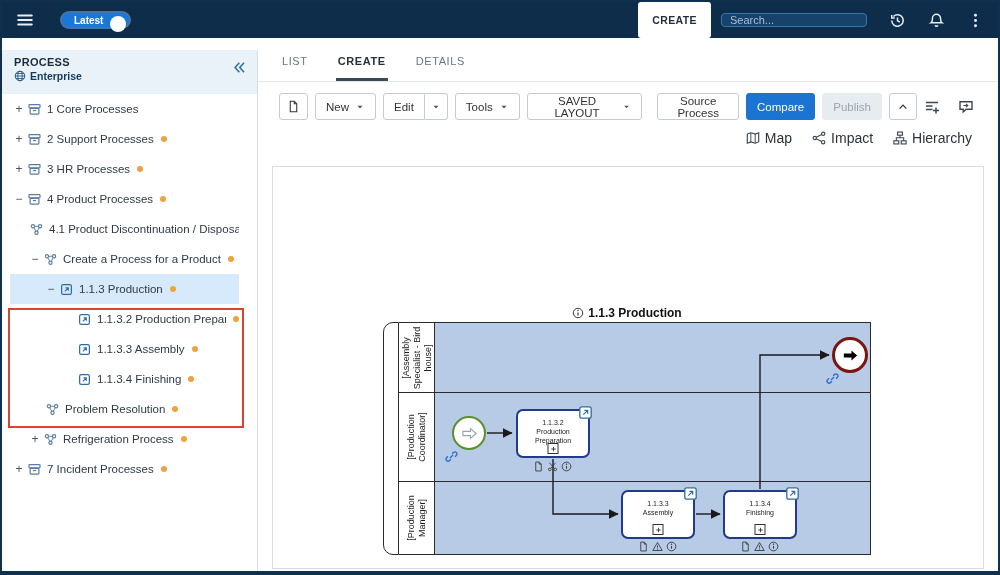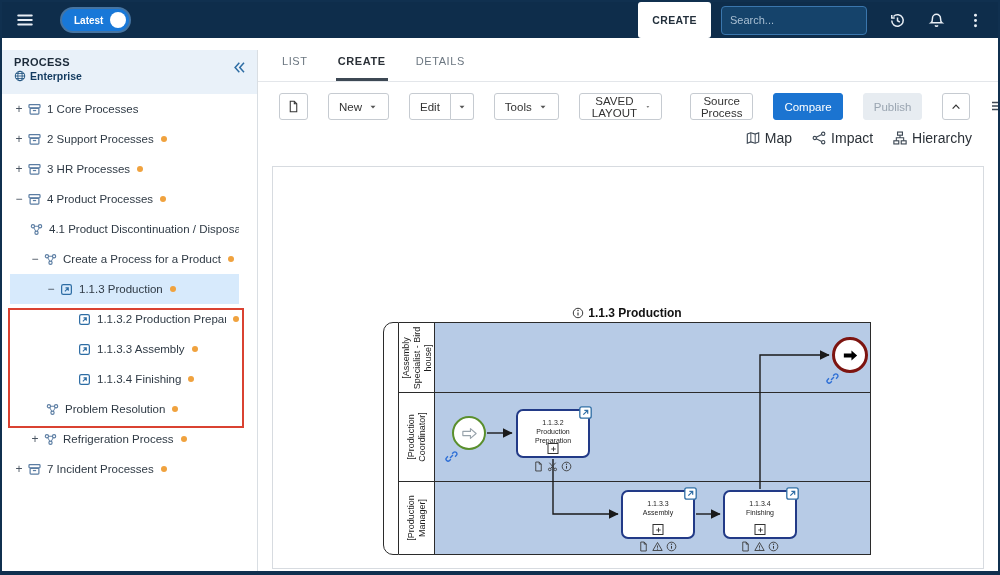--- a/index.html
+++ b/index.html
@@ -3,25 +3,25 @@
 <meta charset="utf-8">
 <style>
   *{margin:0;padding:0;box-sizing:border-box;}
   html,body{font-family:"Liberation Sans","DejaVu Sans",sans-serif;}
   #app{position:relative;width:1000px;height:575px;background:#fff;border:2px solid #10304f;border-bottom-width:4px;overflow:hidden;}
 
   
   .topbar{position:absolute;left:0;top:0;right:0;height:36px;background:#0e2d4b;display:flex;align-items:center;padding:0 14px;color:#e8eef5;}
   .iconbtn{display:flex;align-items:center;justify-content:center;cursor:pointer;background:none;border:none;color:#e8eef5;}
   .hamburger{margin-right:28px;}
-  .latest-pill{position:relative;display:flex;align-items:center;height:22px;padding:0 26px 0 12px;background:#1878d8;border-radius:11px;box-shadow:0 0 0 2px rgba(115,175,235,.55);color:#fff;font-size:10px;font-weight:bold;cursor:pointer;}
+  .latest-pill{position:relative;display:flex;align-items:center;height:14px;padding:0 26px 0 12px;background:#1878d8;border-radius:11px;box-shadow:0 0 0 2px rgba(115,175,235,.55);color:#fff;font-size:10px;font-weight:bold;cursor:pointer;}
   .latest-knob{position:absolute;right:3px;top:3px;width:16px;height:16px;border-radius:50%;background:#fff;}
   .topbar .spacer{flex:1;}
   .create-btn{height:36px;padding:0 14px;background:#fff;color:#23303c;border:none;border-radius:3px;font-size:10.5px;font-weight:bold;letter-spacing:.4px;cursor:pointer;}
-  .search-wrap{display:flex;align-items:center;height:29px;width:146px;margin-left:10px;border:1px solid #3a76ad;border-radius:4px;background:#15436b;overflow:hidden;}
+  .search-wrap{display:flex;align-items:center;height:14px;width:146px;margin-left:10px;border:1px solid #3a76ad;border-radius:4px;background:#15436b;overflow:hidden;}
   .search-wrap input{flex:1;height:100%;background:transparent;border:none;outline:none;color:#dce7f1;font-size:11px;padding:0 8px;}
   .search-wrap input::placeholder{color:#a9bfd3;}
   .top-icons{display:flex;align-items:center;gap:22px;margin-left:22px;}
 
   
   .sidebar{position:absolute;left:0;top:36px;width:256px;bottom:0;background:#fff;border-right:1px solid #d9dee3;margin-top:12px;}
   .side-header{height:44px;background:#e9f1f9;padding:6px 10px 0 12px;position:relative;}
   .side-title{font-size:11px;font-weight:bold;color:#1c2b3a;letter-spacing:.3px;}
   .side-sub{display:flex;align-items:center;gap:4px;font-size:10.5px;font-weight:bold;color:#123a5f;margin-top:2px;}
   .collapse-btn{position:absolute;right:10px;top:10px;color:#2e6da4;cursor:pointer;background:none;border:none;}
@@ -35,21 +35,21 @@
   .dot{width:6px;height:6px;border-radius:50%;background:#f0a23e;margin-left:7px;flex:0 0 6px;}
   .lv0{padding-left:2px;}  .lv1{padding-left:18px;}  .lv2{padding-left:34px;}  .lv3{padding-left:66px;}
   .annotation{position:absolute;left:6px;top:258px;width:236px;height:120px;border:2px solid #da4231;pointer-events:none;z-index:5;}
 
   
   .main{position:absolute;left:256px;top:36px;right:0;bottom:0;background:#fff;}
   .tabs{display:flex;align-items:flex-end;height:44px;border-bottom:1px solid #e3e6ea;padding-left:22px;gap:26px;}
   .tab{font-size:11px;letter-spacing:.6px;color:#6b7680;padding:0 2px 11px;cursor:pointer;border-bottom:3px solid transparent;}
   .tab.active{color:#2b3138;font-weight:bold;border-bottom-color:#3d4854;}
 
-  .toolbar{display:flex;align-items:center;gap:20px;padding:11px 24px 0 21px;}
+  .toolbar{display:flex;align-items:center;gap:7px;padding:11px 24px 0 21px;}
   .tbtn{display:inline-flex;align-items:center;justify-content:center;gap:6px;height:27px;padding:0 10px;background:#fff;border:1px solid #c6cbd1;border-radius:3px;font-size:11.5px;color:#333;cursor:pointer;}
   .tbtn .caret{color:#555;}
   .split{display:inline-flex;}
   .split .tbtn:first-child{border-radius:3px 0 0 3px;}
   .split .tbtn:last-child{border-left:none;border-radius:0 3px 3px 0;padding:0 6px;}
   .layout-select{width:150px;justify-content:space-between;}
   .src-btn{margin-left:8px;}
   .compare-btn{background:#1b74d1;border-color:#1b74d1;color:#fff;}
   .publish-btn{background:#e7ecf1;border-color:#e7ecf1;color:#9aa5b1;cursor:default;}
   .tool-icons{margin-left:auto;display:flex;align-items:center;gap:18px;color:#3d4854;}

